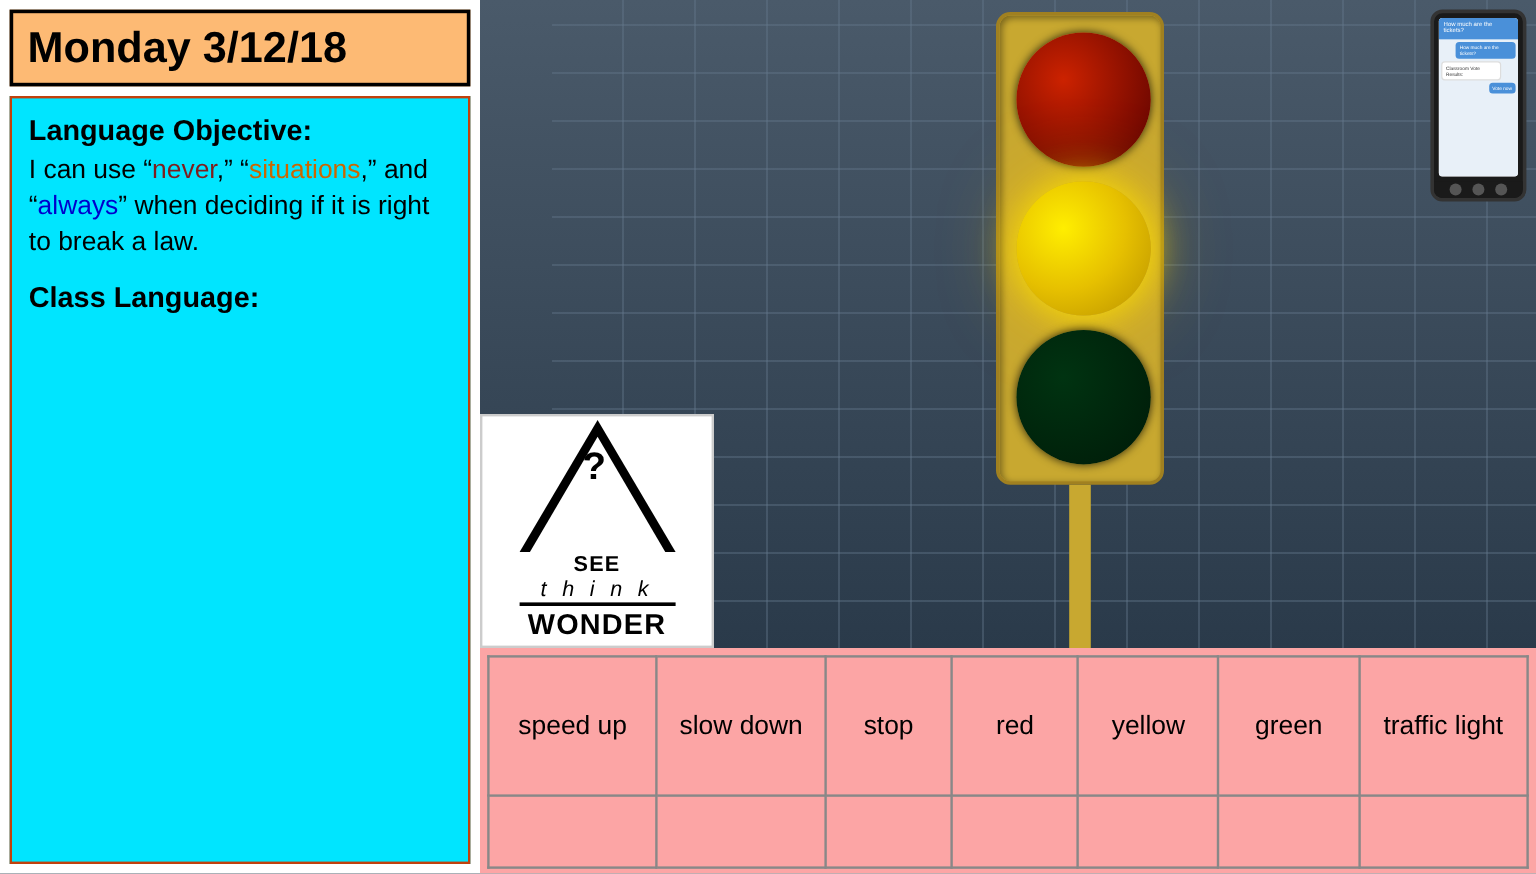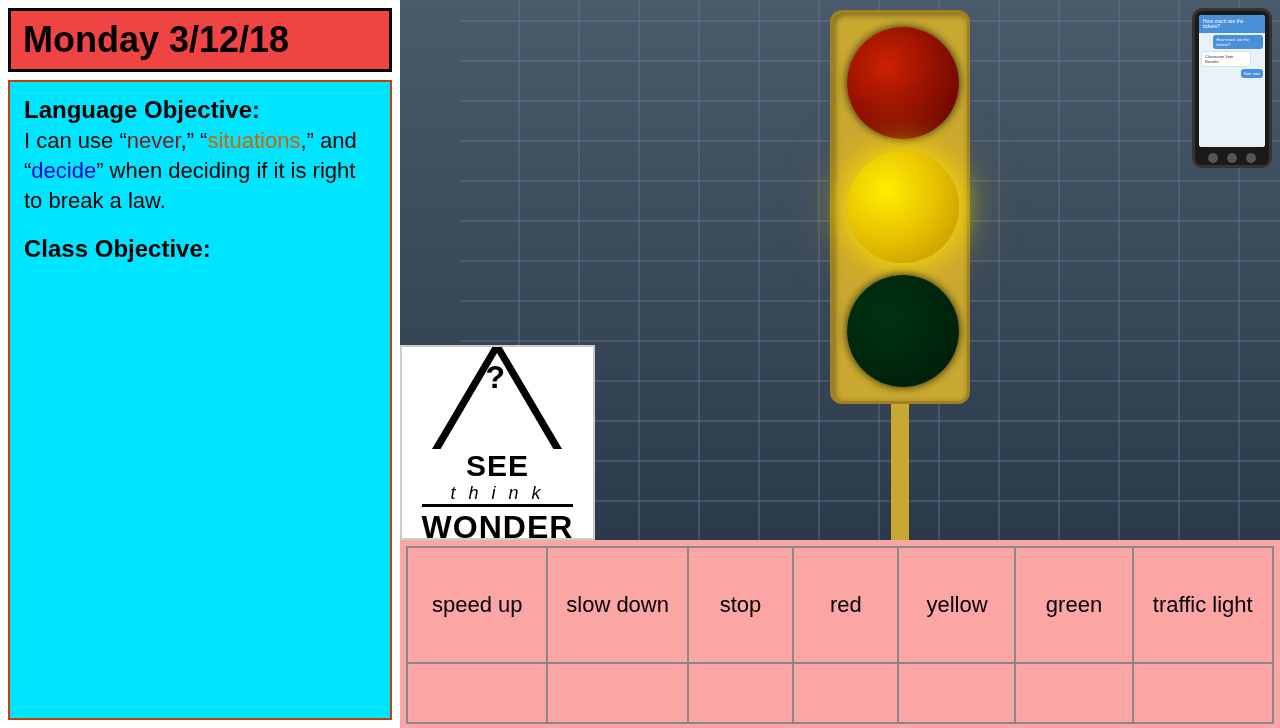--- a/index.html
+++ b/index.html
@@ -17,21 +17,21 @@
     .left-panel {
       width: 400px;
       min-width: 400px;
       display: flex;
       flex-direction: column;
       padding: 8px;
       gap: 8px;
     }
 
     .date-box {
-      background: #ef4444;
+      background: #fdba74;
       border: 3px solid #000;
       padding: 8px 12px;
       display: inline-block;
     }
 
     .date-box span {
       font-size: 36px;
       font-weight: bold;
       color: #000;
     }
@@ -279,36 +279,36 @@
     .stw-question {
       position: absolute;
       top: 20px;
       left: -12px;
       font-size: 32px;
       font-weight: bold;
       color: #000;
     }
 
     .stw-see {
-      font-size: 30px;
+      font-size: 18px;
       font-weight: bold;
       letter-spacing: 1px;
       color: #000;
       margin-top: 2px;
     }
 
     .stw-think {
       font-size: 18px;
       font-style: italic;
       letter-spacing: 4px;
       color: #000;
     }
 
     .stw-wonder {
-      font-size: 32px;
+      font-size: 24px;
       font-weight: bold;
       letter-spacing: 1px;
       color: #000;
       border-top: 3px solid #000;
       padding-top: 2px;
       width: 100%;
       text-align: center;
     }
 
     
@@ -352,25 +352,25 @@
 <body>
 
 <div class="left-panel">
   <div class="date-box">
     <span>Monday 3/12/18</span>
   </div>
   <div class="objectives-box">
     <div>
       <span class="section-title">Language Objective:</span>
       <p>
-        <span>I can use “</span><span class="never">never</span><span>,” “</span><span class="sometimes">situations</span><span>,” and “</span><span class="always">decide</span><span>” when deciding if it is right to break a law.</span>
+        <span>I can use “</span><span class="never">never</span><span>,” “</span><span class="sometimes">situations</span><span>,” and “</span><span class="always">always</span><span>” when deciding if it is right to break a law.</span>
       </p>
     </div>
     <div class="obj-para">
-      <span class="section-title">Class Objective:</span>
+      <span class="section-title">Class Language:</span>
     </div>
   </div>
 </div>
 
 <div class="right-panel">
 
   <div class="image-area">
     <div class="building-bg"></div>
 
     <div class="traffic-light-container">

